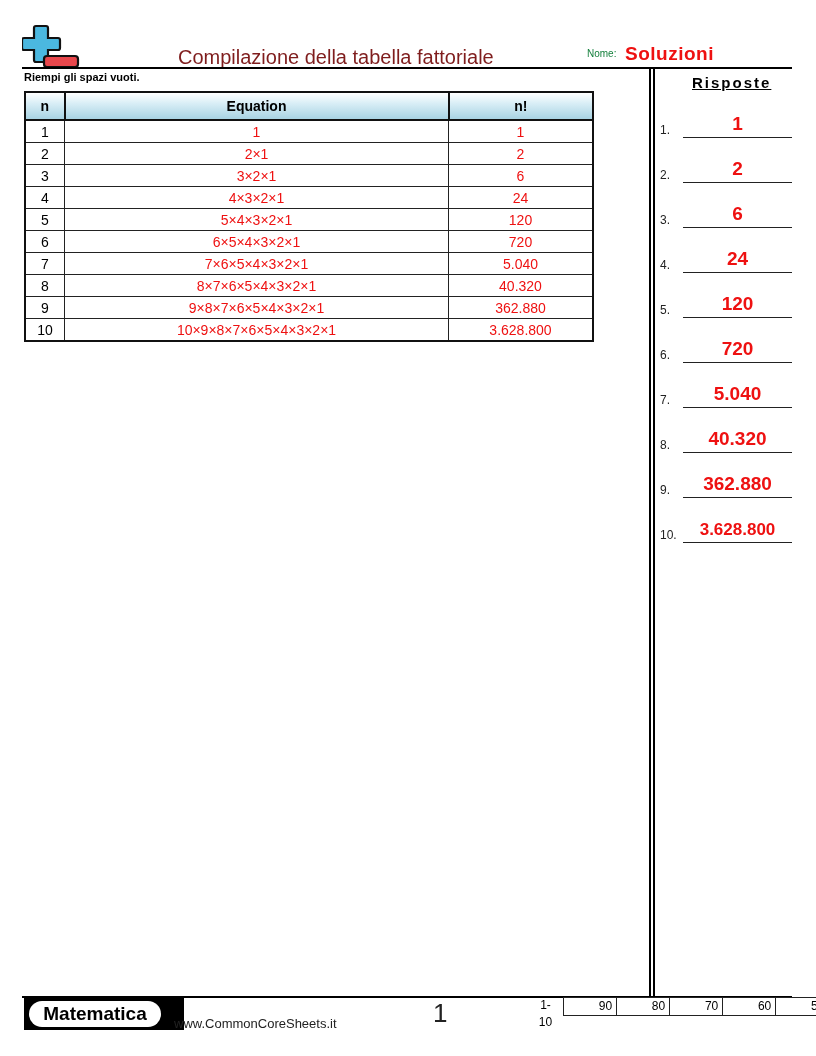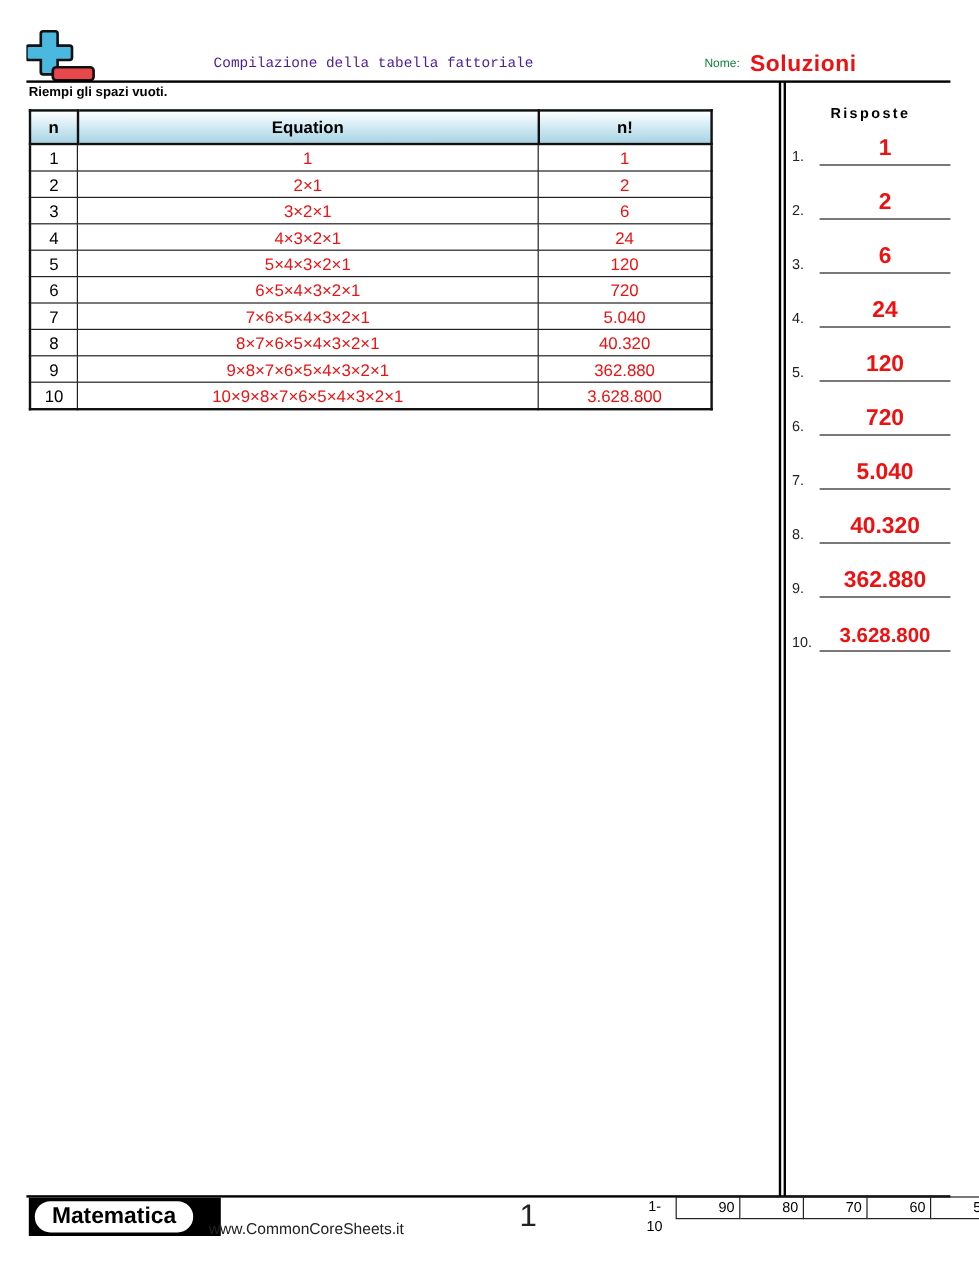--- a/index.html
+++ b/index.html
@@ -1,35 +1,35 @@
 <!DOCTYPE html>
 <html><head>
 <meta charset="utf-8">
 <style>
   html, body { margin:0; padding:0; background:#fff; }
   body { width:816px; height:1056px; position:relative; overflow:hidden; font-family:"Liberation Sans", sans-serif; color:#000; }
   .abs { position:absolute; }
   #logo { left:22px; top:24px; width:58px; height:44px; }
-  #title { left:178px; top:46px; font-size:12px; color:#4c1d95;font-family:Liberation Mono, monospace; }
+  #title { left:178px; top:46px; font-size:20px; color:#7f1d1d; }
   #name-label { left:587px; top:48px; font-size:10px; color:#15803d; }
   #name-value { left:625px; top:43px; font-size:19px; font-weight:bold; color:#ee1111; letter-spacing:0.5px; }
   #header-rule { left:22px; top:67px; width:770px; height:2px; background:#000; }
   #instructions { left:24px; top:71px; font-size:11px; font-weight:bold; }
   #vline1 { left:649px; top:68px; width:2px; height:929px; background:#000; }
   #vline2 { left:653px; top:68px; width:2px; height:929px; background:#000; }
 
   table#fact { position:absolute; left:24px; top:91px; border-collapse:collapse; font-size:14px; }
   #fact th, #fact td { border:1.5px solid #222; padding:0; text-align:center; height:21px; }
   #fact th { height:26px; font-weight:bold; font-size:14px; background:linear-gradient(#ffffff 0%, #d9eef6 40%, #a8d3e3 100%); border:2px solid #111; }
   #fact td.n { width:38px; color:#000; }
   #fact td.eq { width:383px; color:#ee1111; }
   #fact td.res { width:143px; color:#ee1111; }
   #fact { border:2px solid #111; }
 
-  #answers-title { left:692px; top:87px; font-size:12px; font-weight:bold; letter-spacing:2px; }
+  #answers-title { left:692px; top:74px; font-size:15px; font-weight:bold; letter-spacing:2px; text-decoration:underline; }
   .ans-row { position:absolute; left:660px; width:132px; height:44px; }
   .ans-num { position:absolute; left:0; bottom:3px; font-size:12px; color:#222; }
   .ans-line { position:absolute; left:23px; right:0; bottom:2px; height:1.5px; background:#222; }
   .ans-val { position:absolute; left:23px; right:0; bottom:5px; text-align:center; font-size:19px; font-weight:bold; color:#ee1111; }
   .ans-val.small { font-size:17px; }
 
   #footer-rule { left:22px; top:996px; width:770px; height:1.5px; background:#000; }
   #brand { left:24px; top:998px; width:160px; height:32px; background:#000; }
   #brand-pill { position:absolute; left:5px; top:3px; width:132px; height:26px; background:#fff; border-radius:14px; text-align:center; font-weight:bold; font-size:19px; line-height:26px; }
   #site { left:174px; top:1016px; font-size:13px; color:#222;text-align:center; }

